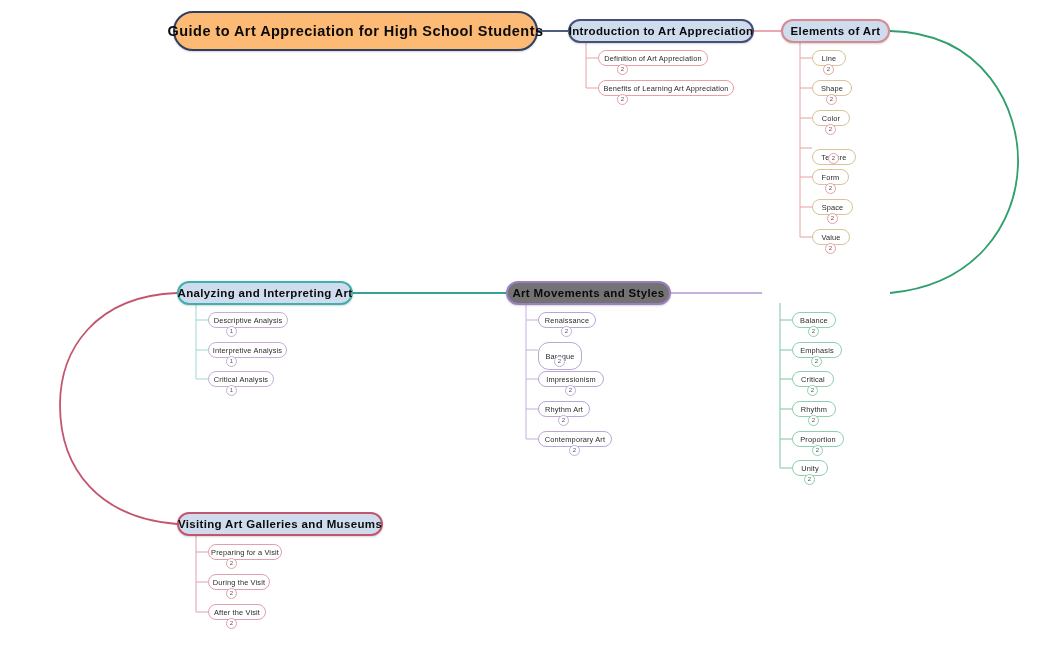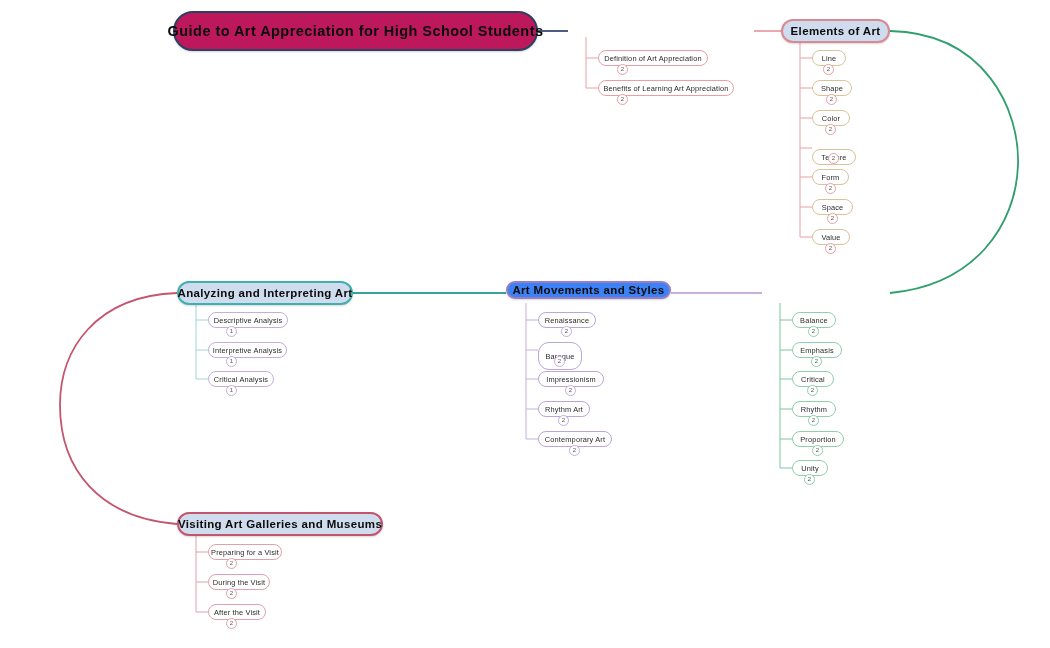--- a/index.html
+++ b/index.html
@@ -31,21 +31,21 @@
     position: absolute;
     box-sizing: border-box;
     display: flex;
     align-items: center;
     justify-content: center;
     white-space: nowrap;
   }
   
   .root {
     border-radius: 22px;
-    background: #be185d;
+    background: #fdba74;
     border: 2px solid #2e3f63;
     color: #0b0b0b;
     font-size: 14.5px;
     font-weight: bold;
     letter-spacing: 0.45px;
     box-shadow: 0 1px 2px rgba(0,0,0,0.18);
   }
   
   .branch {
     border-radius: 16px;
@@ -118,20 +118,23 @@
              M196,320 L208,320 M196,350 L208,350" fill="none" stroke="#9fd6d2" stroke-width="1"></path>
 
     <path d="M196,534 L196,612 L208,612
              M196,552 L208,552 M196,582 L208,582" fill="none" stroke="#e0a0ae" stroke-width="1"></path>
   </svg>
 
   <div class="node root" style="left:173px; top:11px; width:365px; height:40px;">
     <span>Guide to Art Appreciation for High School Students</span>
   </div>
 
+  <div class="node branch" style="left:568px; top:19px; width:186px; height:24px; border-color:#44507a;">
+    <span>Introduction to Art Appreciation</span>
+  </div>
   <div class="node leaf" style="left:598px; top:50px; width:110px; height:16px; border-color:#e8a0a6;">
     <span>Definition of Art Appreciation</span>
   </div>
   <div class="badge" style="left:617px; top:64px; border-color:#e8a0a6;"><span>2</span></div>
 
   <div class="node leaf" style="left:598px; top:80px; width:136px; height:16px; border-color:#e8a0a6;">
     <span>Benefits of Learning Art Appreciation</span>
   </div>
   <div class="badge" style="left:617px; top:94px; border-color:#e8a0a6;"><span>2</span></div>
 
@@ -198,21 +201,21 @@
   <div class="node leaf" style="left:792px; top:431px; width:52px; height:16px; border-color:#8fcfae;">
     <span>Proportion</span>
     </div>
   <div class="badge" style="left:812px; top:445px; border-color:#8fcfae;"><span>2</span></div>
 
   <div class="node leaf" style="left:792px; top:460px; width:36px; height:16px; border-color:#8fcfae;">
     <span>Unity</span>
     </div>
   <div class="badge" style="left:804px; top:474px; border-color:#8fcfae;"><span>2</span></div>
 
-  <div class="node branch" style="left:506px; top:281px; width:165px; height:18px; background:#3b82f6; border-color:#9a7fc0;">
+  <div class="node branch" style="left:506px; top:281px; width:165px; height:24px; background:#737373; border-color:#9a7fc0;">
     <span>Art Movements and Styles</span>
   </div>
 
   <div class="node leaf" style="left:538px; top:312px; width:58px; height:16px; border-color:#b9a8d6;">
     <span>Renaissance</span>
     </div>
   <div class="badge" style="left:561px; top:326px; border-color:#c3aedd;"><span>2</span></div>
 
   <div class="node leaf" style="left:538px; top:342px; width:44px; height:28px; border-color:#b9a8d6;">
     <span>Baroque</span>

